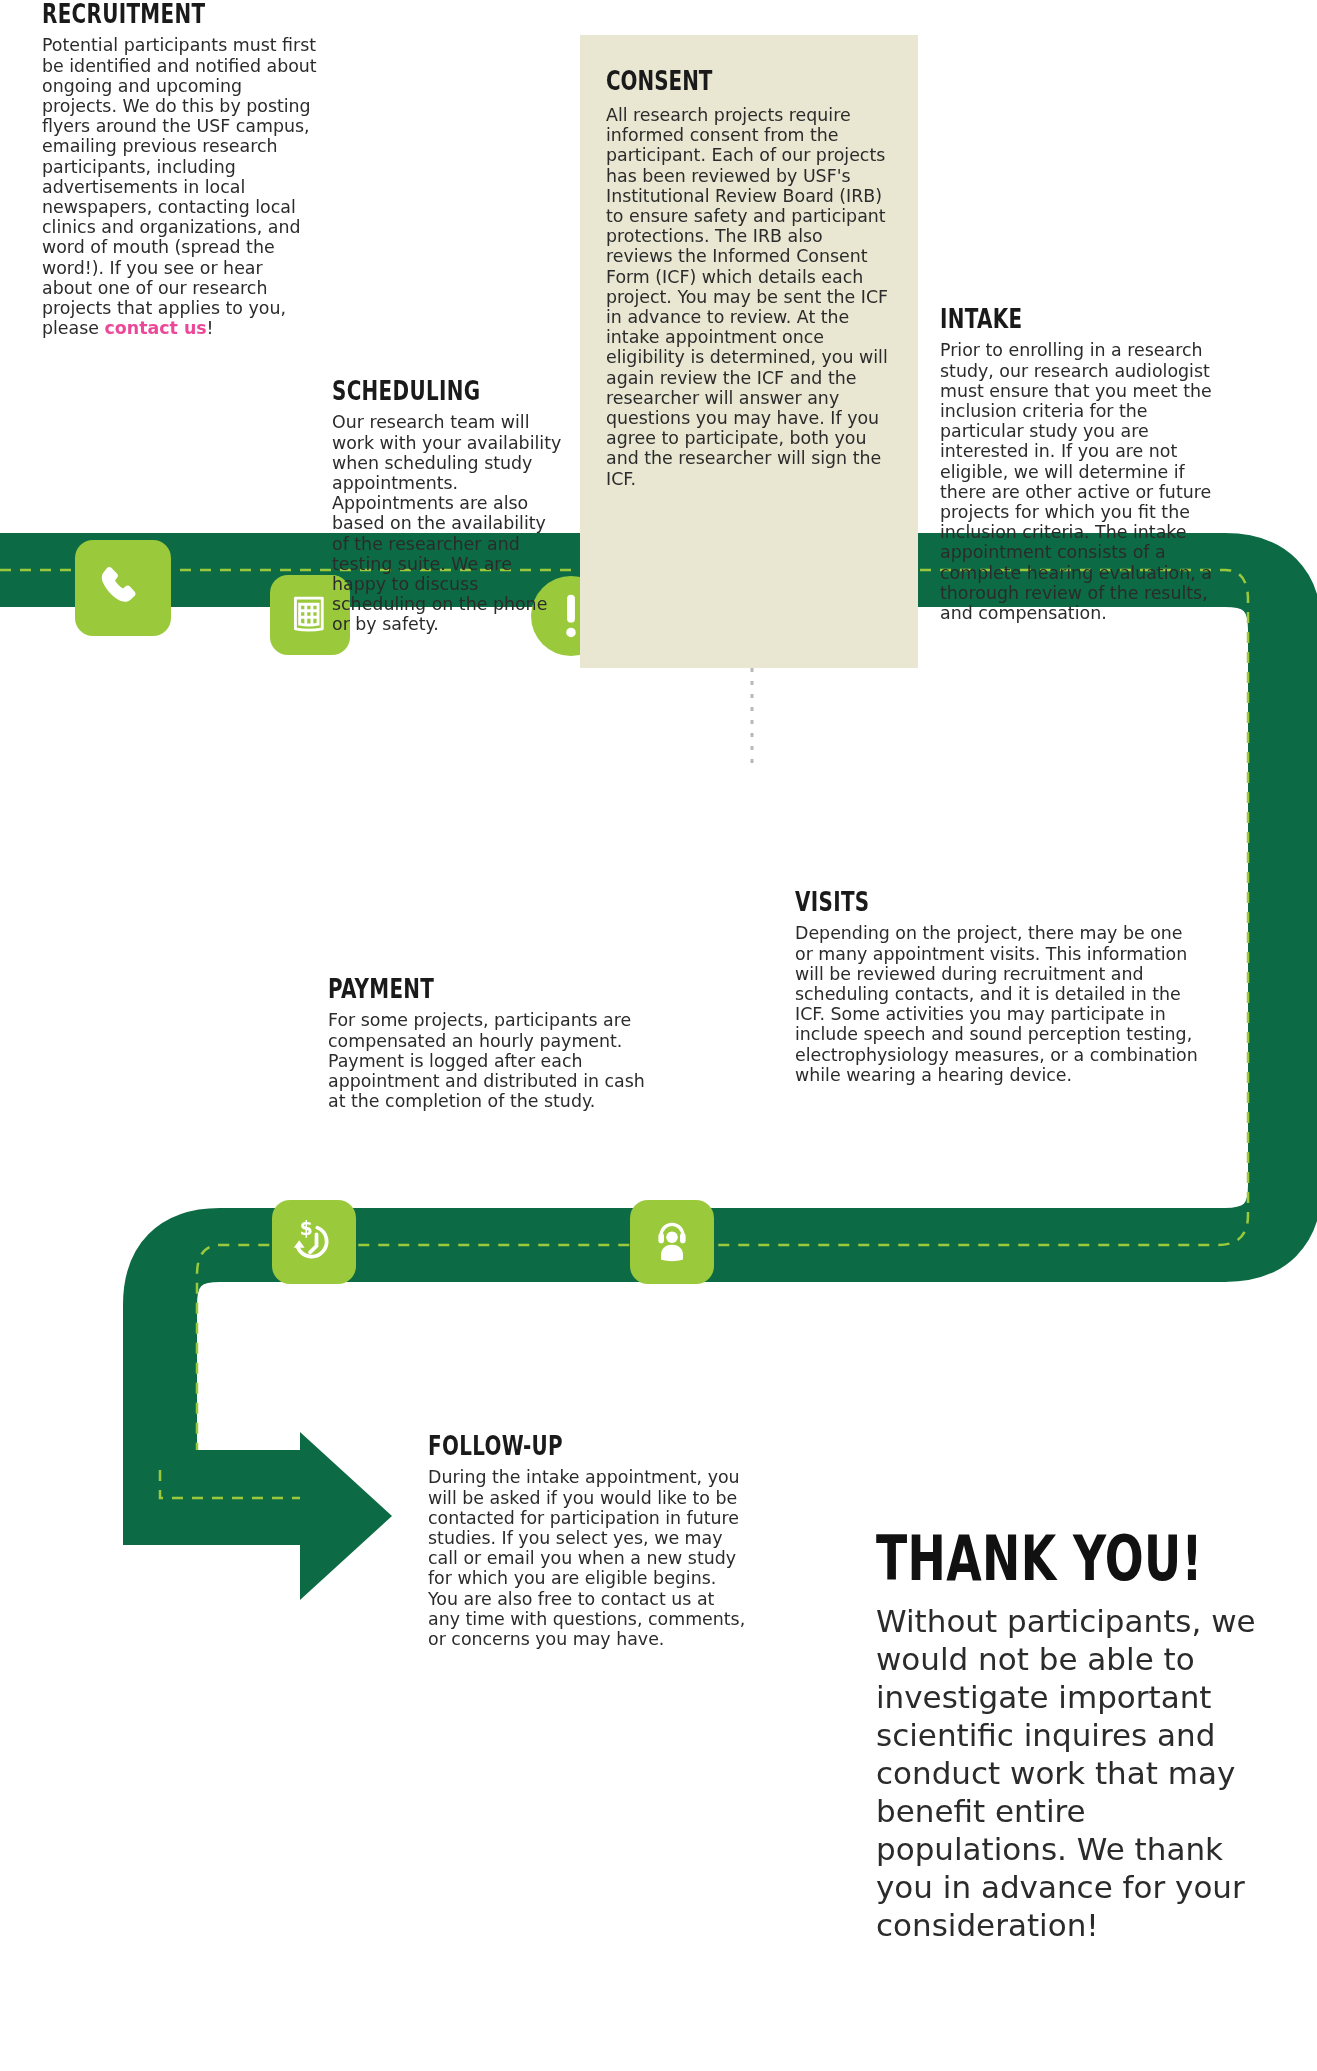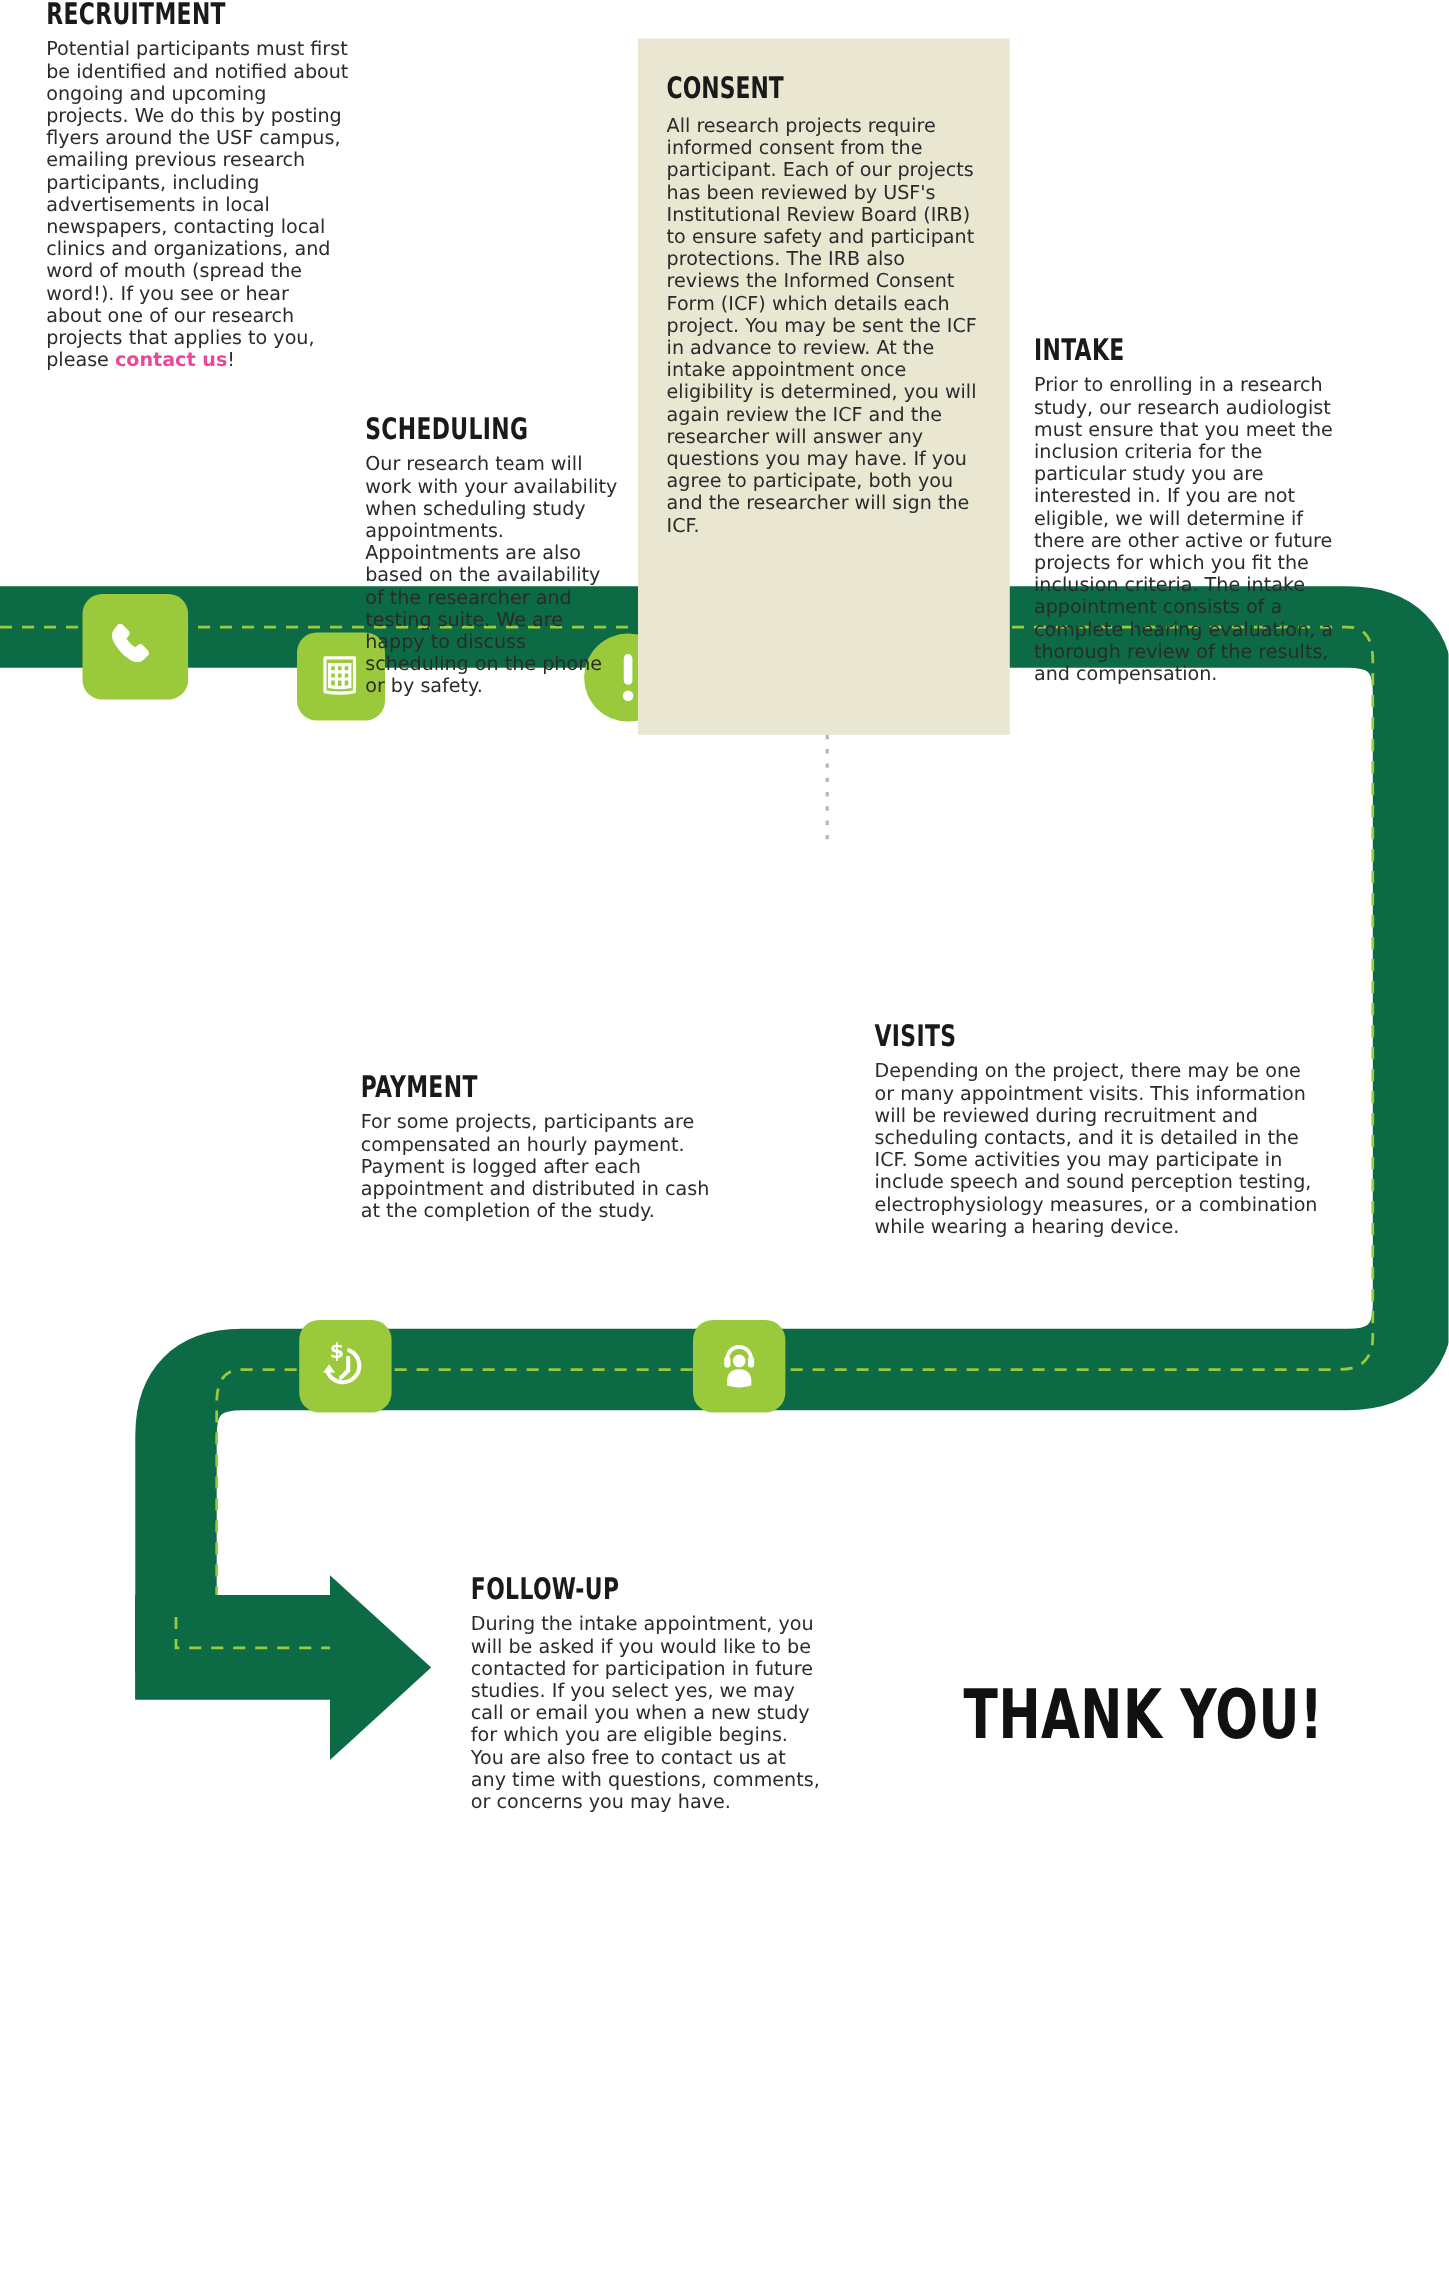--- a/index.html
+++ b/index.html
@@ -193,32 +193,33 @@
   <div id="consent-card" style="left:580px; top:35px; width:338px; height:633px;">
     <h2 style="margin:0 0 9px 0;font-family:'DejaVu Sans Condensed','Liberation Sans Narrow','Liberation Sans',sans-serif;font-weight:bold;font-size:27px;color:#1a1a1a;transform:scaleX(0.82);transform-origin:left center;">CONSENT</h2>
     <p style="margin:0;font-family:'DejaVu Sans','Liberation Sans',sans-serif;font-size:17.4px;line-height:20.2px;color:#2b2b2b;">All research projects require informed consent from the participant. Each of our projects has been reviewed by USF's Institutional Review Board (IRB) to ensure safety and participant protections. The IRB also reviews the Informed Consent Form (ICF) which details each project. You may be sent the ICF in advance to review. At the intake appointment once eligibility is determined, you will again review the ICF and the researcher will answer any questions you may have. If you agree to participate, both you and the researcher will sign the ICF.</p>
   </div>
 
   <div class="block" style="left:940px; top:305px; width:290px;">
     <h2>INTAKE</h2>
     <p>Prior to enrolling in a research study, our research audiologist must ensure that you meet the inclusion criteria for the particular study you are interested in. If you are not eligible, we will determine if there are other active or future projects for which you fit the inclusion criteria. The intake appointment consists of a complete hearing evaluation, a thorough review of the results, and compensation.</p>
   </div>
 
-  <div class="block" style="left:795px; top:929px; width:410px;">
+  <div class="block" style="left:795px; top:888px; width:410px;">
     <h2>VISITS</h2>
     <p>Depending on the project, there may be one or many appointment visits. This information will be reviewed during recruitment and scheduling contacts, and it is detailed in the ICF. Some activities you may participate in include speech and sound perception testing, electrophysiology measures, or a combination while wearing a hearing device.</p>
   </div>
 
   <div class="block" style="left:428px; top:1432px; width:318px;">
     <h2>FOLLOW-UP</h2>
     <p>During the intake appointment, you will be asked if you would like to be contacted for participation in future studies. If you select yes, we may call or email you when a new study for which you are eligible begins. You are also free to contact us at any time with questions, comments, or concerns you may have.</p>
   </div>
 
   <div class="block" style="left:328px; top:975px; width:318px;">
     <h2>PAYMENT</h2>
     <p>For some projects, participants are compensated an hourly payment. Payment is logged after each appointment and distributed in cash at the completion of the study.</p>
   </div>
 
   <div id="thankyou" style="left:832px; top:1528px; width:410px;">
     <h1>THANK YOU!</h1>
+    <p>Without participants, we would not be able to investigate important scientific inquires and conduct work that may benefit entire populations. We thank you in advance for your consideration!</p>
   </div>
 
 </div>
 
 </body></html>

